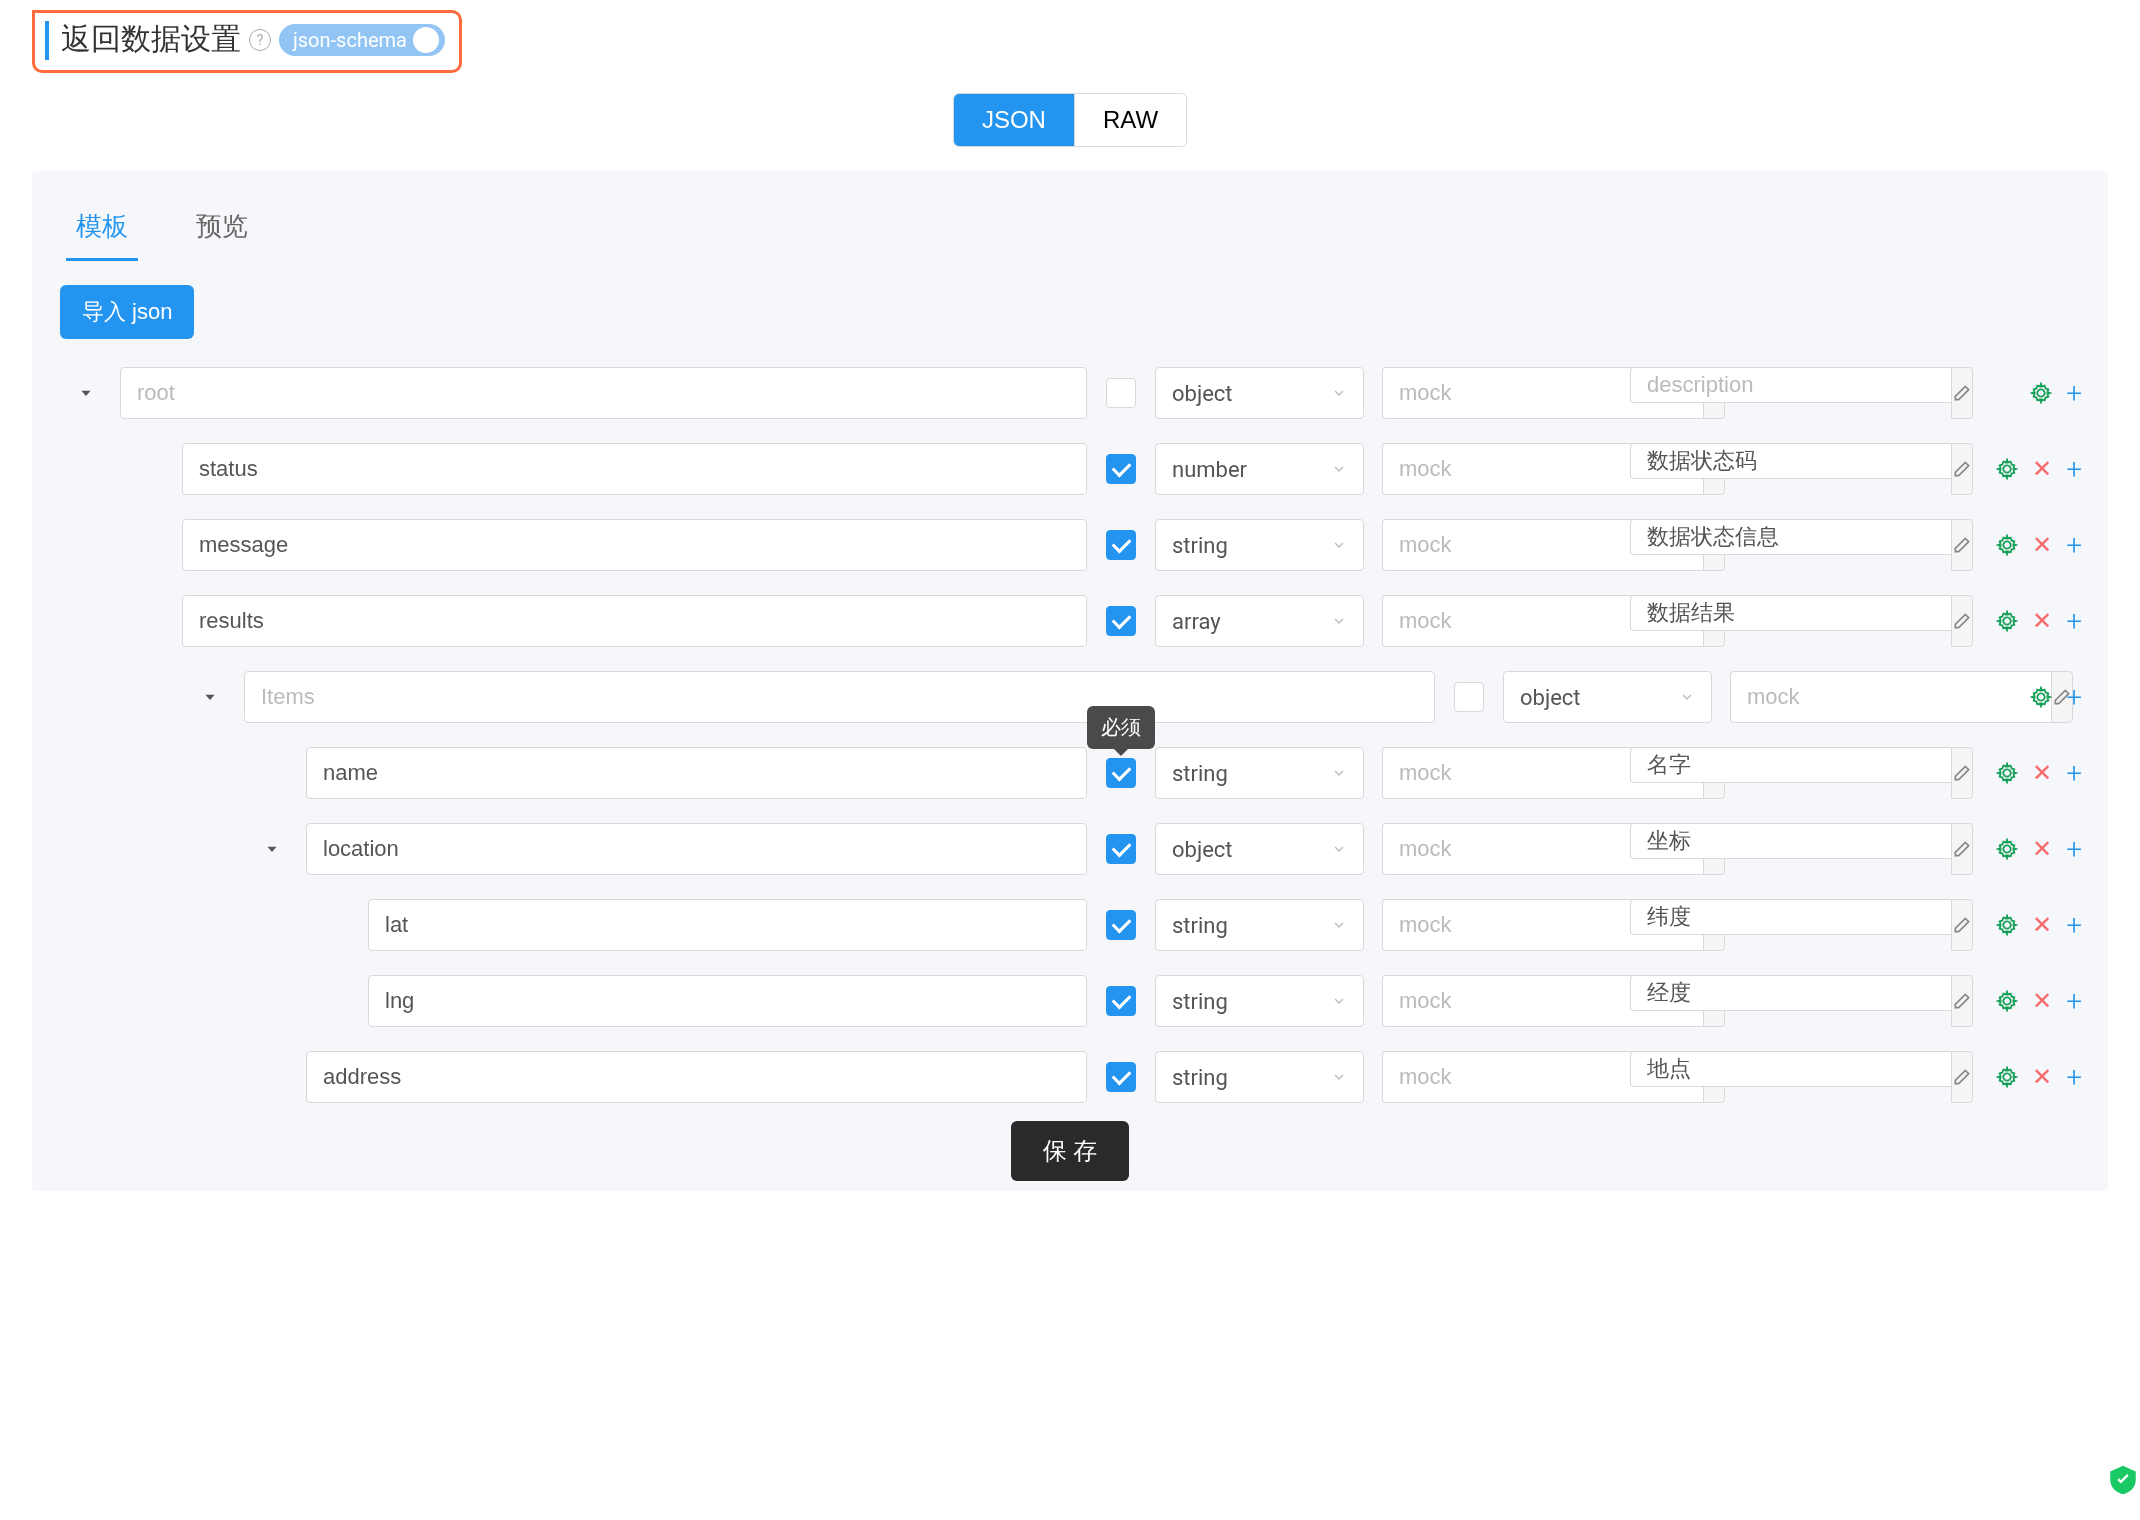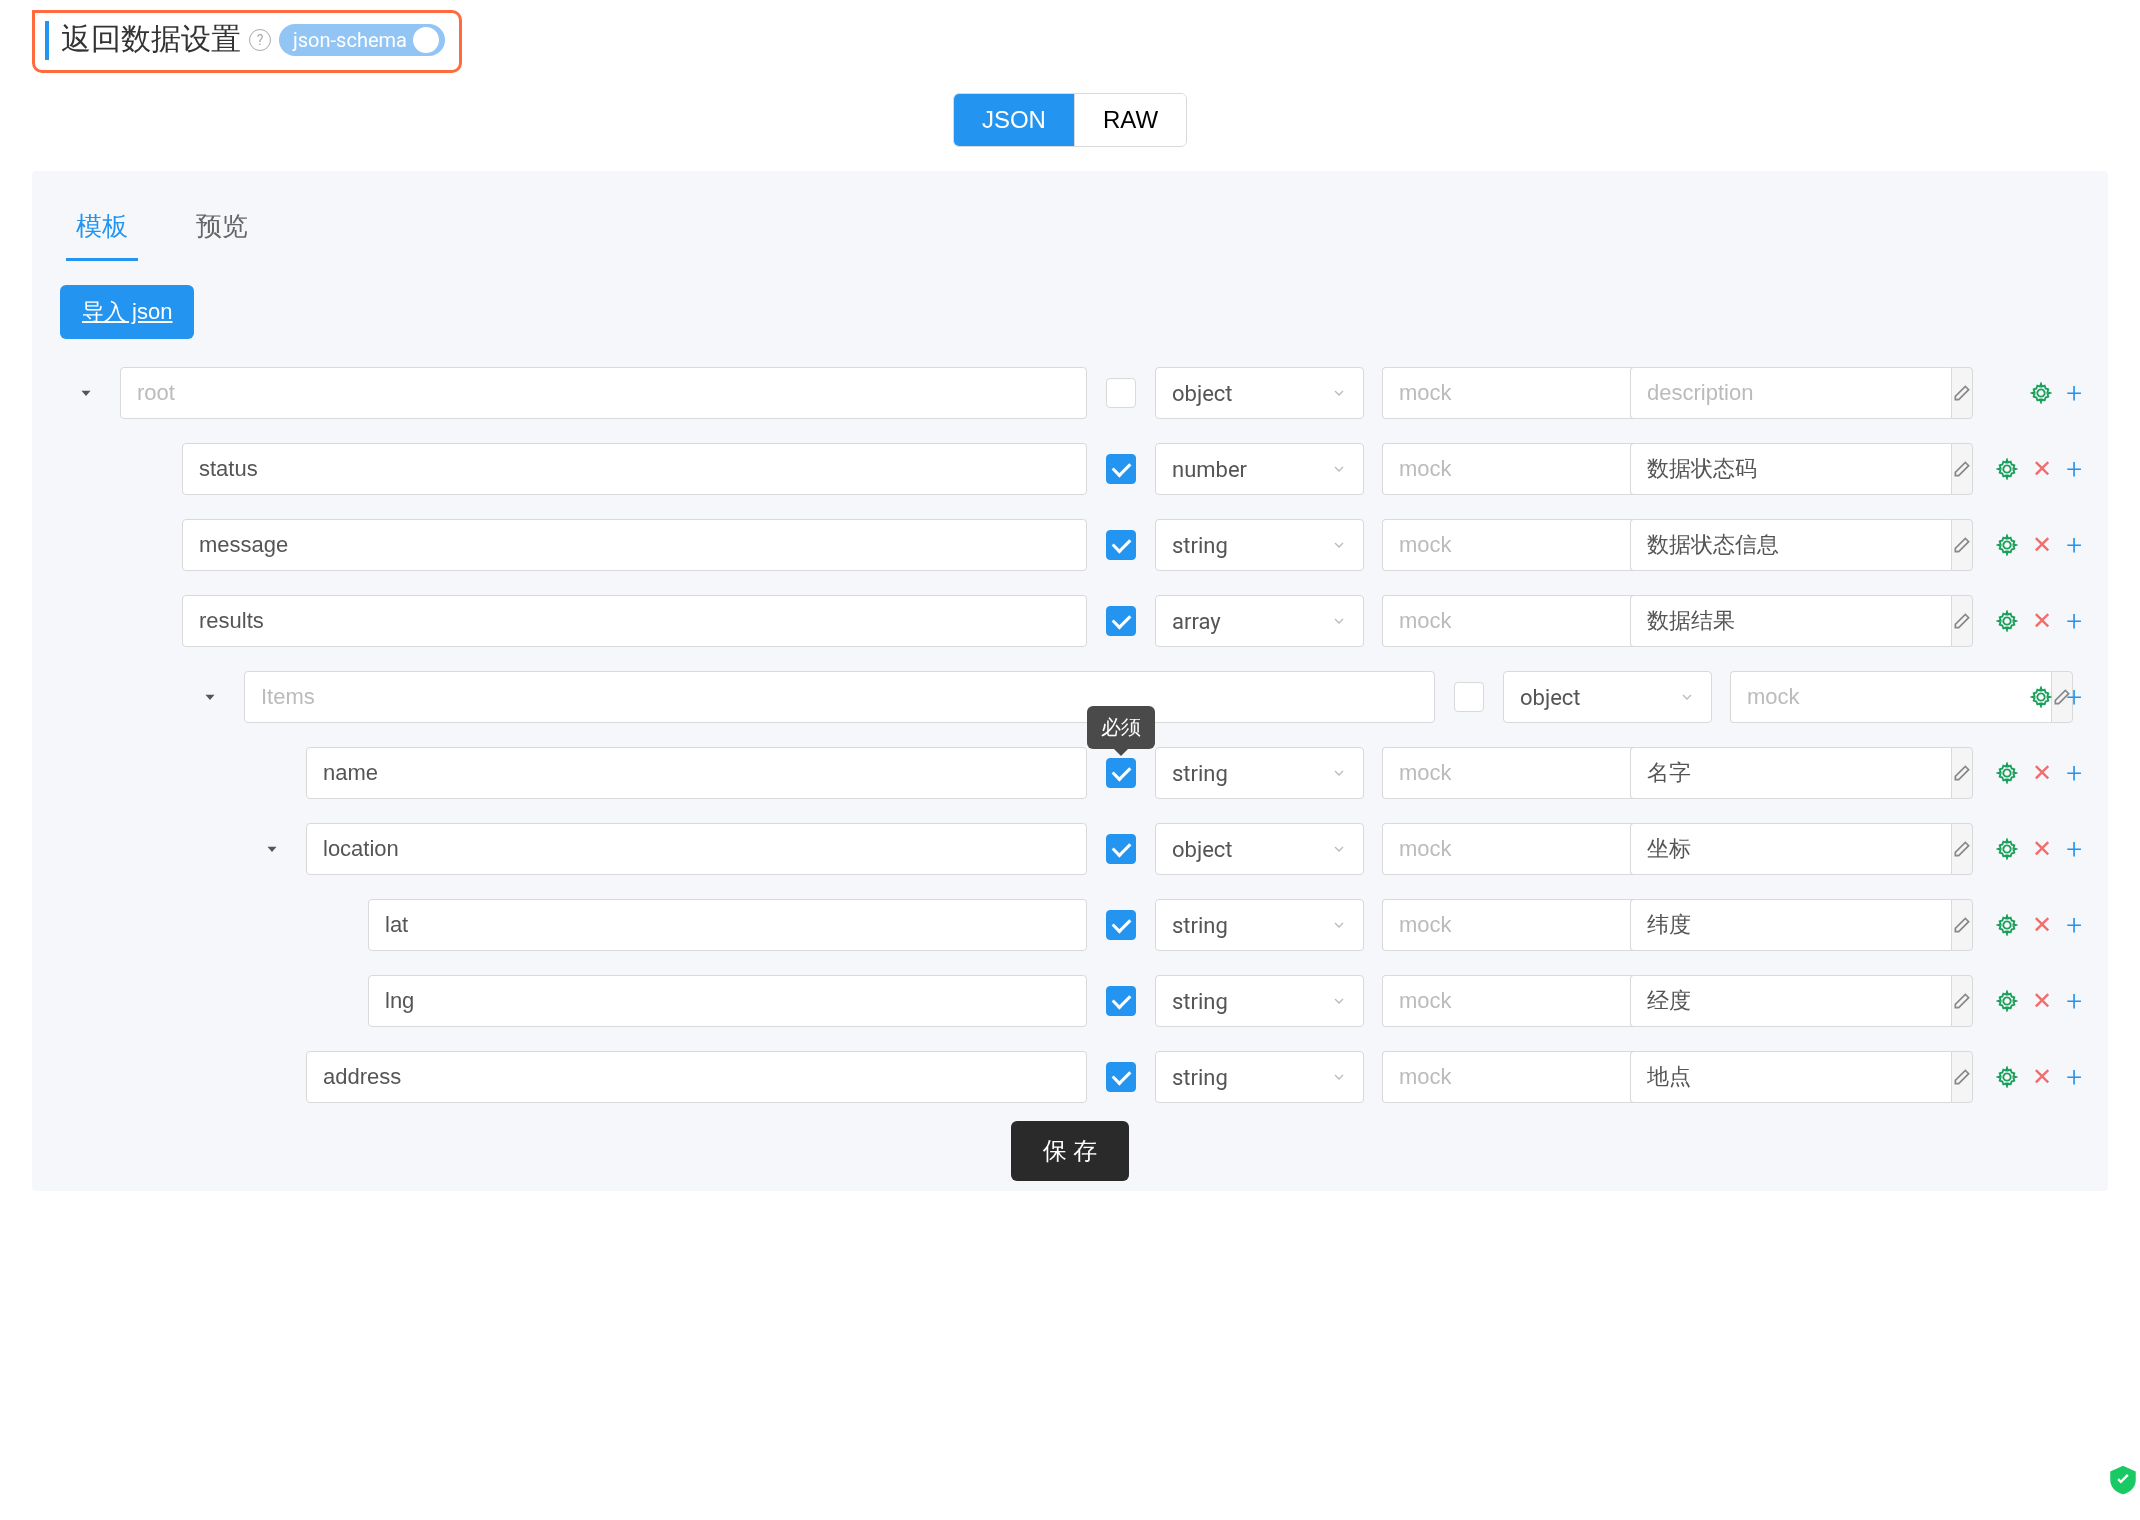--- a/index.html
+++ b/index.html
@@ -21,21 +21,21 @@
 .toggle-btn { padding: 12px 28px; font-size: 24px; background: #fff; cursor: pointer; border: none; }
 .toggle-btn.active { background: #2395f1; color: #fff; }
 .toggle-btn:not(:last-child){border-right:1px solid #d9d9d9;}
 
 .panel { background: #f5f7fa; border-radius: 4px; padding: 24px 20px 10px 20px; }
 
 .tabs { display: flex; gap: 48px; border-bottom: 0; margin-bottom: 24px; padding-left: 14px; }
 .tab { padding: 14px 10px; font-size: 26px; color: #666; cursor: pointer; border-bottom: 3px solid transparent; }
 .tab.active { color: #2395f1; border-bottom-color: #2395f1; }
 
-.import-btn { background: #2395f1; color: #fff; border: none; border-radius: 6px; padding: 12px 22px; font-size: 22px; cursor: pointer; margin-bottom: 28px; margin-left: 8px; text-decoration: underline;}
+.import-btn { background: #2395f1; color: #fff; border: none; border-radius: 6px; padding: 12px 22px; font-size: 22px; cursor: pointer; margin-bottom: 28px; margin-left: 8px;}
 
 .rows { display: flex; flex-direction: column; gap: 24px; }
 .row { display: flex; align-items: center; gap: 18px; }
 
 .indent { flex-shrink: 0; }
 .caret { width: 32px; display:flex; justify-content:center; align-items:center; flex-shrink:0;}
 .caret svg { width: 18px; height: 18px; fill: #555; }
 .caret.empty { width:32px; }
 
 .name-cell { flex: 1; min-width: 0; position: relative; }
@@ -54,21 +54,21 @@
 .type-cell { width: 209px; flex-shrink:0;border-radius:25px;}
 .type-select { width: 100%; height: 52px; border: 1px solid #d9d9d9; border-radius: 4px; background: #fff; padding: 0 16px; font-size: 22px; color: #555; display:flex; align-items:center; justify-content:space-between; cursor:pointer;}
 .chevron { color:#bbb; }
 
 .mock-cell { width: 230px; display:flex; flex-shrink:0;}
 .mock-input { flex:1; height: 52px; border: 1px solid #d9d9d9; border-right:none; border-radius: 4px 0 0 4px; padding: 0 16px; font-size: 22px; background: #fff; color:#555;}
 .mock-input::placeholder{color:#bbb;}
 .mock-edit { width:52px; height:52px; border:1px solid #d9d9d9; border-radius:0 4px 4px 0; background:#f5f5f5; display:flex; align-items:center; justify-content:center; cursor:pointer;}
 
 .desc-cell { width: 330px; display:flex; flex-shrink:0;}
-.desc-input { flex:1; height: 52px; border: 1px solid #d9d9d9; border-right:none; border-radius: 4px 0 0 4px; padding: 0 16px; font-size: 22px; background: #fff; color:#555;}
+.desc-input { flex:1; height: 36px; border: 1px solid #d9d9d9; border-right:none; border-radius: 4px 0 0 4px; padding: 0 16px; font-size: 22px; background: #fff; color:#555;}
 .desc-input::placeholder{color:#bbb;}
 .desc-edit { width:52px; height:52px; border:1px solid #d9d9d9; border-radius:0 4px 4px 0; background:#f5f5f5; display:flex; align-items:center; justify-content:center; cursor:pointer;}
 
 .actions { display:flex; gap:14px; align-items:center; width: 110px; flex-shrink:0; justify-content:flex-end; padding-right:6px;}
 .act-icon { cursor:pointer; display:flex; }
 .gear { color:#18a058; }
 .del { color:#f56c6c; font-size:24px; font-weight:300;}
 .plus { color:#2395f1; font-size:28px; font-weight:300;}
 
 .pencil-svg{width:20px;height:20px;}

